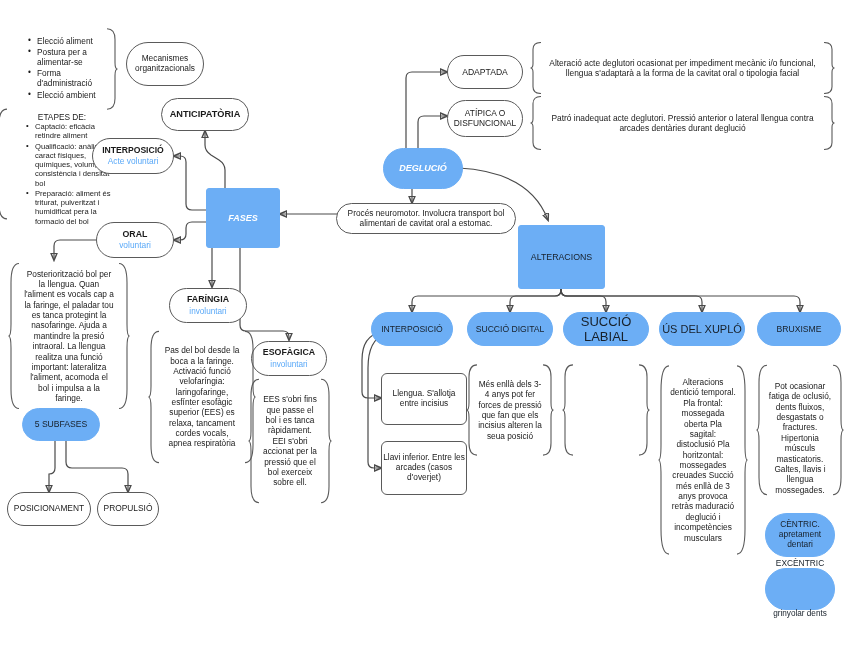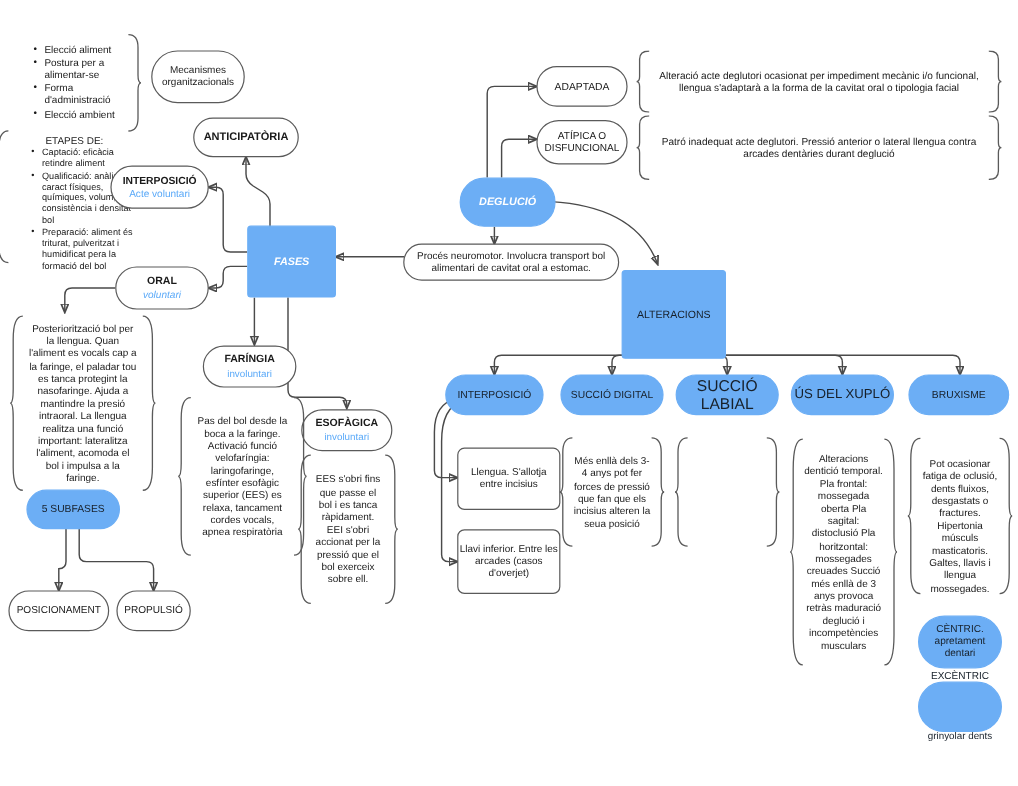--- a/index.html
+++ b/index.html
@@ -173,21 +173,21 @@
     <span class="title-bold">ANTICIPATÒRIA</span>
   </div>
 
   <div class="node outline pill" style="left:92px;top:138px;width:82px;height:36px;font-size:8.6px;">
     <span class="title-bold">INTERPOSICIÓ</span>
     <span class="sub-blue" style="font-size:8.4px;margin-top:1px;">Acte voluntari</span>
   </div>
 
   <div class="node outline pill" style="left:96px;top:222px;width:78px;height:36px;font-size:8.8px;">
     <span class="title-bold">ORAL</span>
-    <span class="sub-blue" style="font-size:8.4px;margin-top:2px;font-style:italic;">voluntari</span>
+    <span class="sub-blue" style="font-size:8.4px;margin-top:2px;">voluntari</span>
   </div>
 
   <div class="node blue rect" style="left:206px;top:188px;width:74px;height:60px;font-size:9px;">
     <span class="italic-white">FASES</span>
   </div>
 
   <div class="node outline pill" style="left:169px;top:288px;width:78px;height:35px;font-size:8.8px;">
     <span class="title-bold">FARÍNGIA</span>
     <span class="sub-blue" style="font-size:8.2px;margin-top:2px;">involuntari</span>
   </div>
@@ -286,21 +286,21 @@
       <svg viewBox="0 0 12 100" preserveAspectRatio="none">
         <path d="M1,1 Q9,1 9,14 L9,42 Q9,50 11.5,50 Q9,50 9,58 L9,86 Q9,99 1,99" fill="none" stroke="#5a5a5a" stroke-width="1.1" vector-effect="non-scaling-stroke"></path>
       </svg>
     </span>
   </div>
 
   <div class="node outline pill" style="left:336px;top:203px;width:180px;height:31px;font-size:8.3px;padding:0 8px;">
     <span>Procés neuromotor. Involucra transport bol alimentari de cavitat oral a estomac.</span>
   </div>
 
-  <div class="node blue rect" style="left:518px;top:225px;width:87px;height:74px;font-size:8.8px;">
+  <div class="node blue rect" style="left:518px;top:225px;width:87px;height:64px;font-size:8.8px;">
     <span>ALTERACIONS</span>
   </div>
 
   <div class="node blue pill" style="left:371px;top:312px;width:82px;height:34px;font-size:8.6px;">
     <span>INTERPOSICIÓ</span>
   </div>
   <div class="node blue pill" style="left:467px;top:312px;width:86px;height:34px;font-size:8.6px;">
     <span>SUCCIÓ DIGITAL</span>
   </div>
   <div class="node blue pill" style="left:563px;top:312px;width:86px;height:34px;font-size:13px;">

